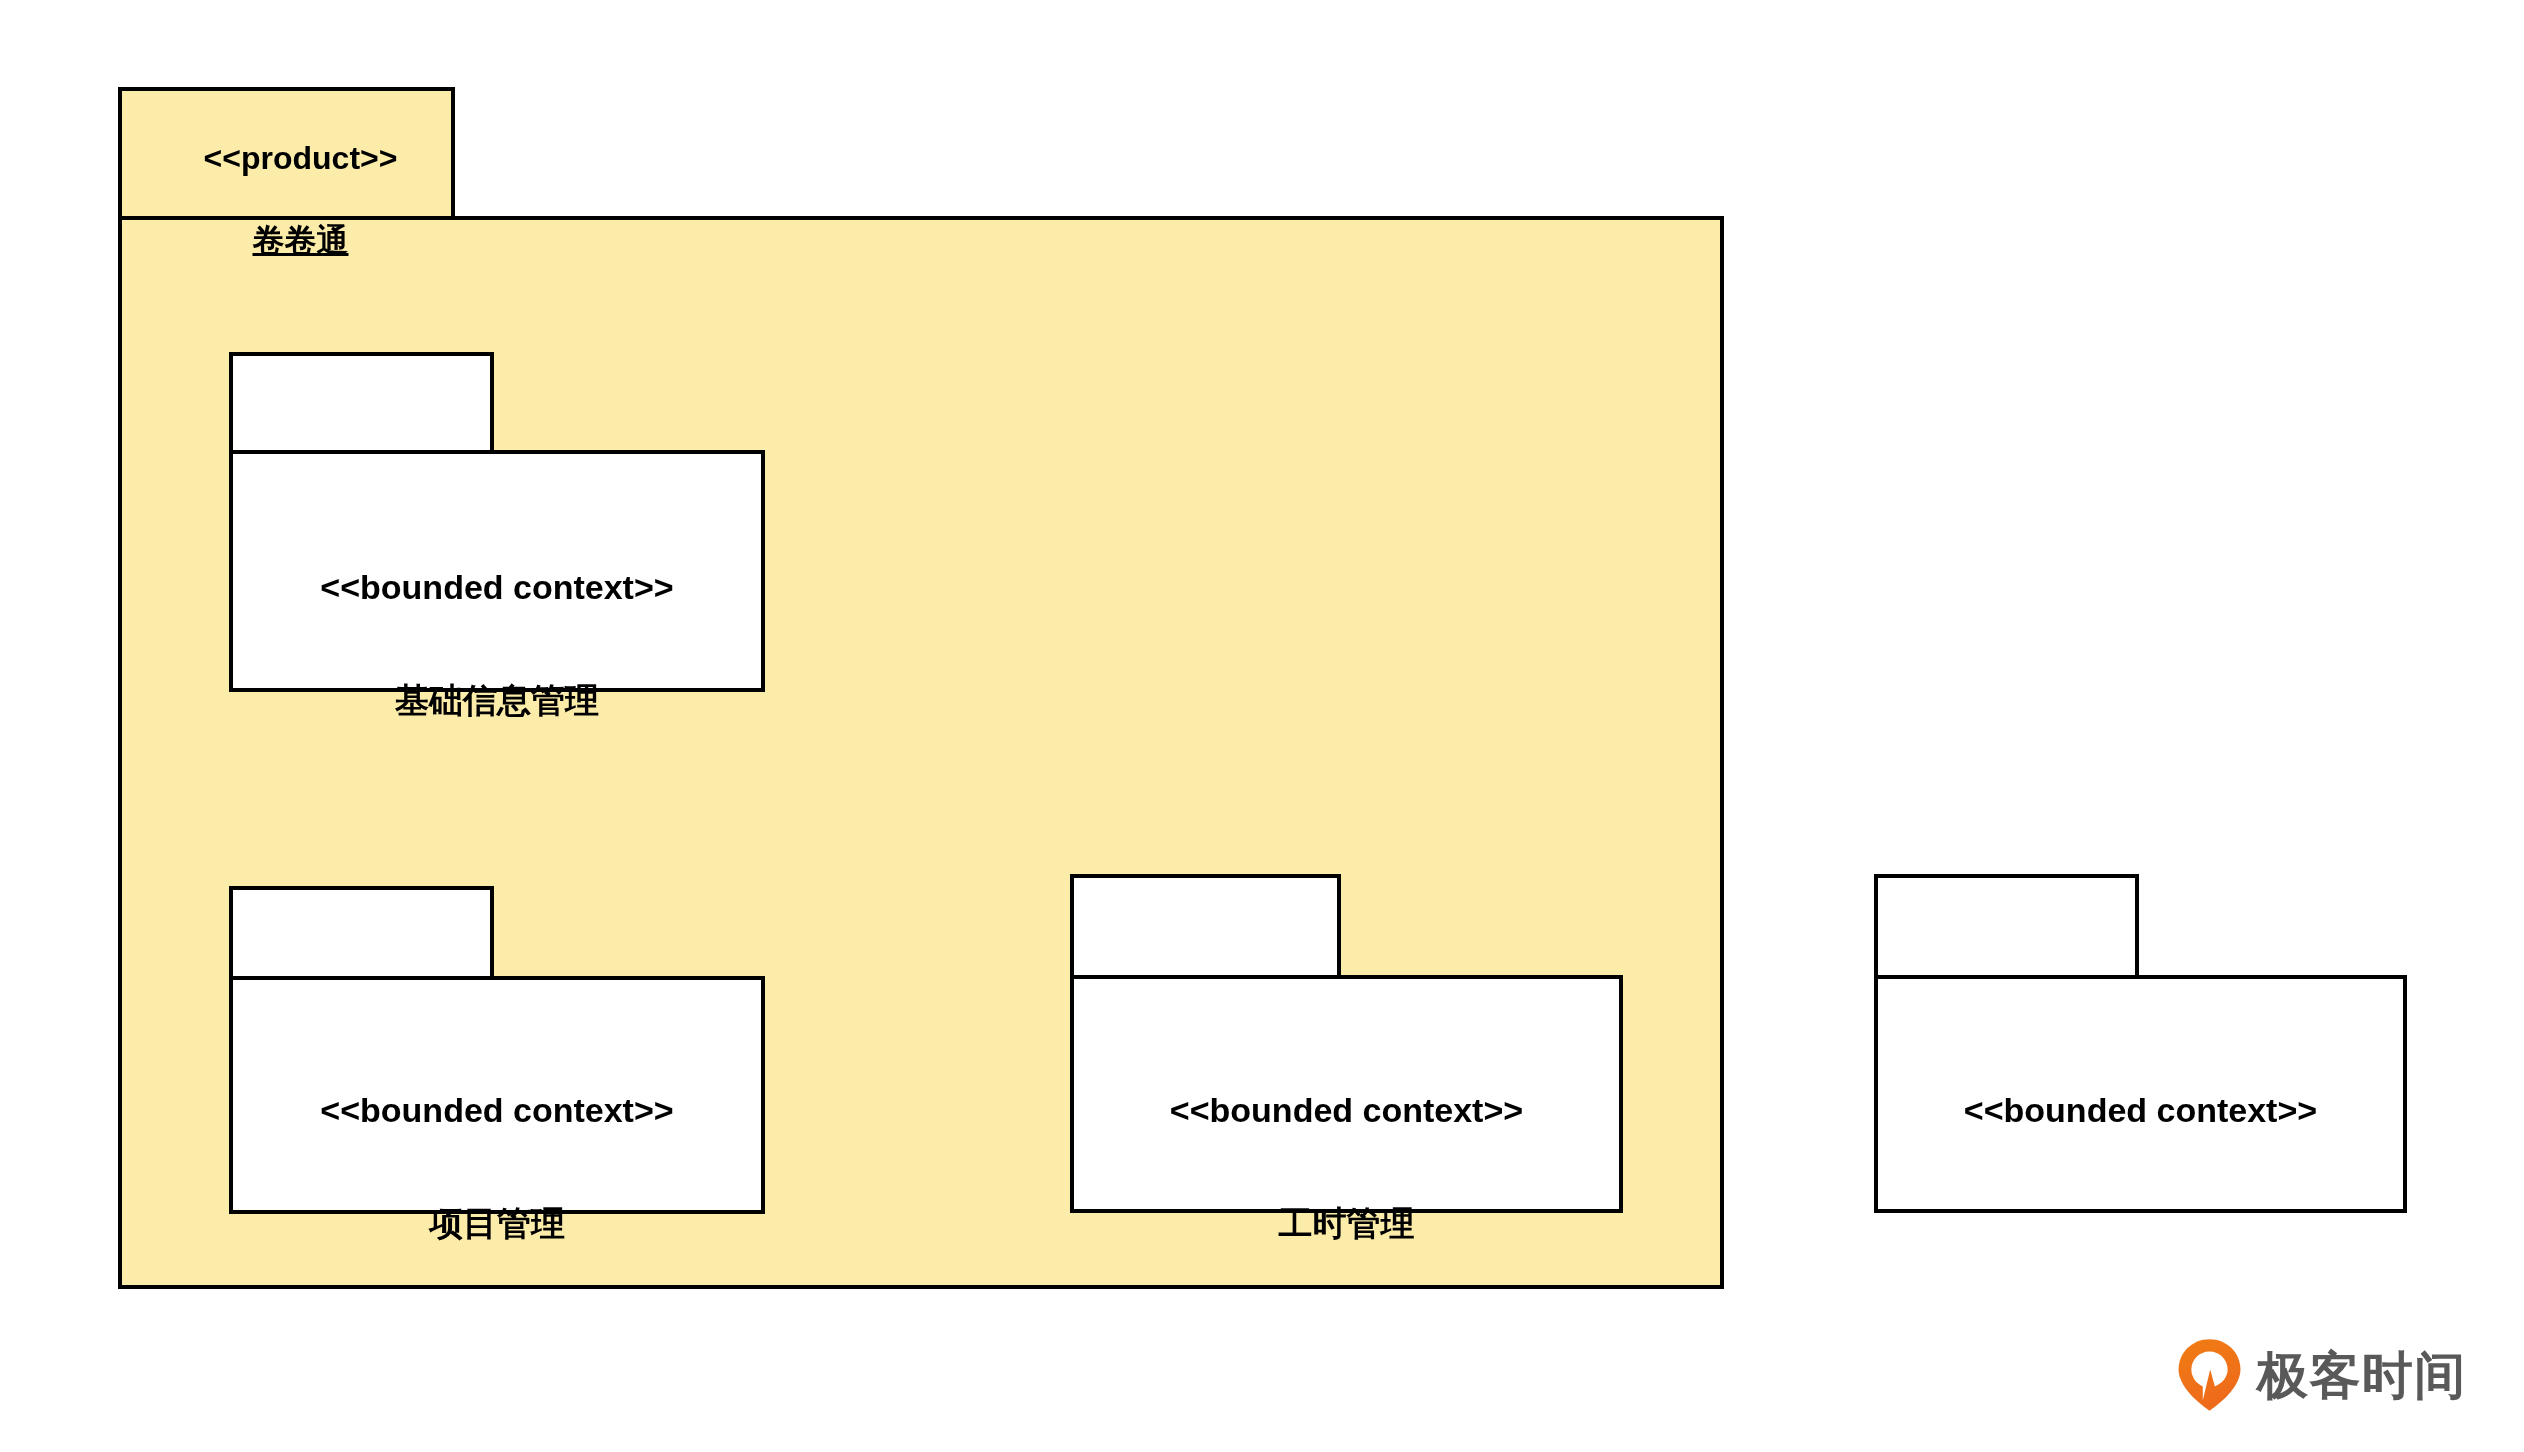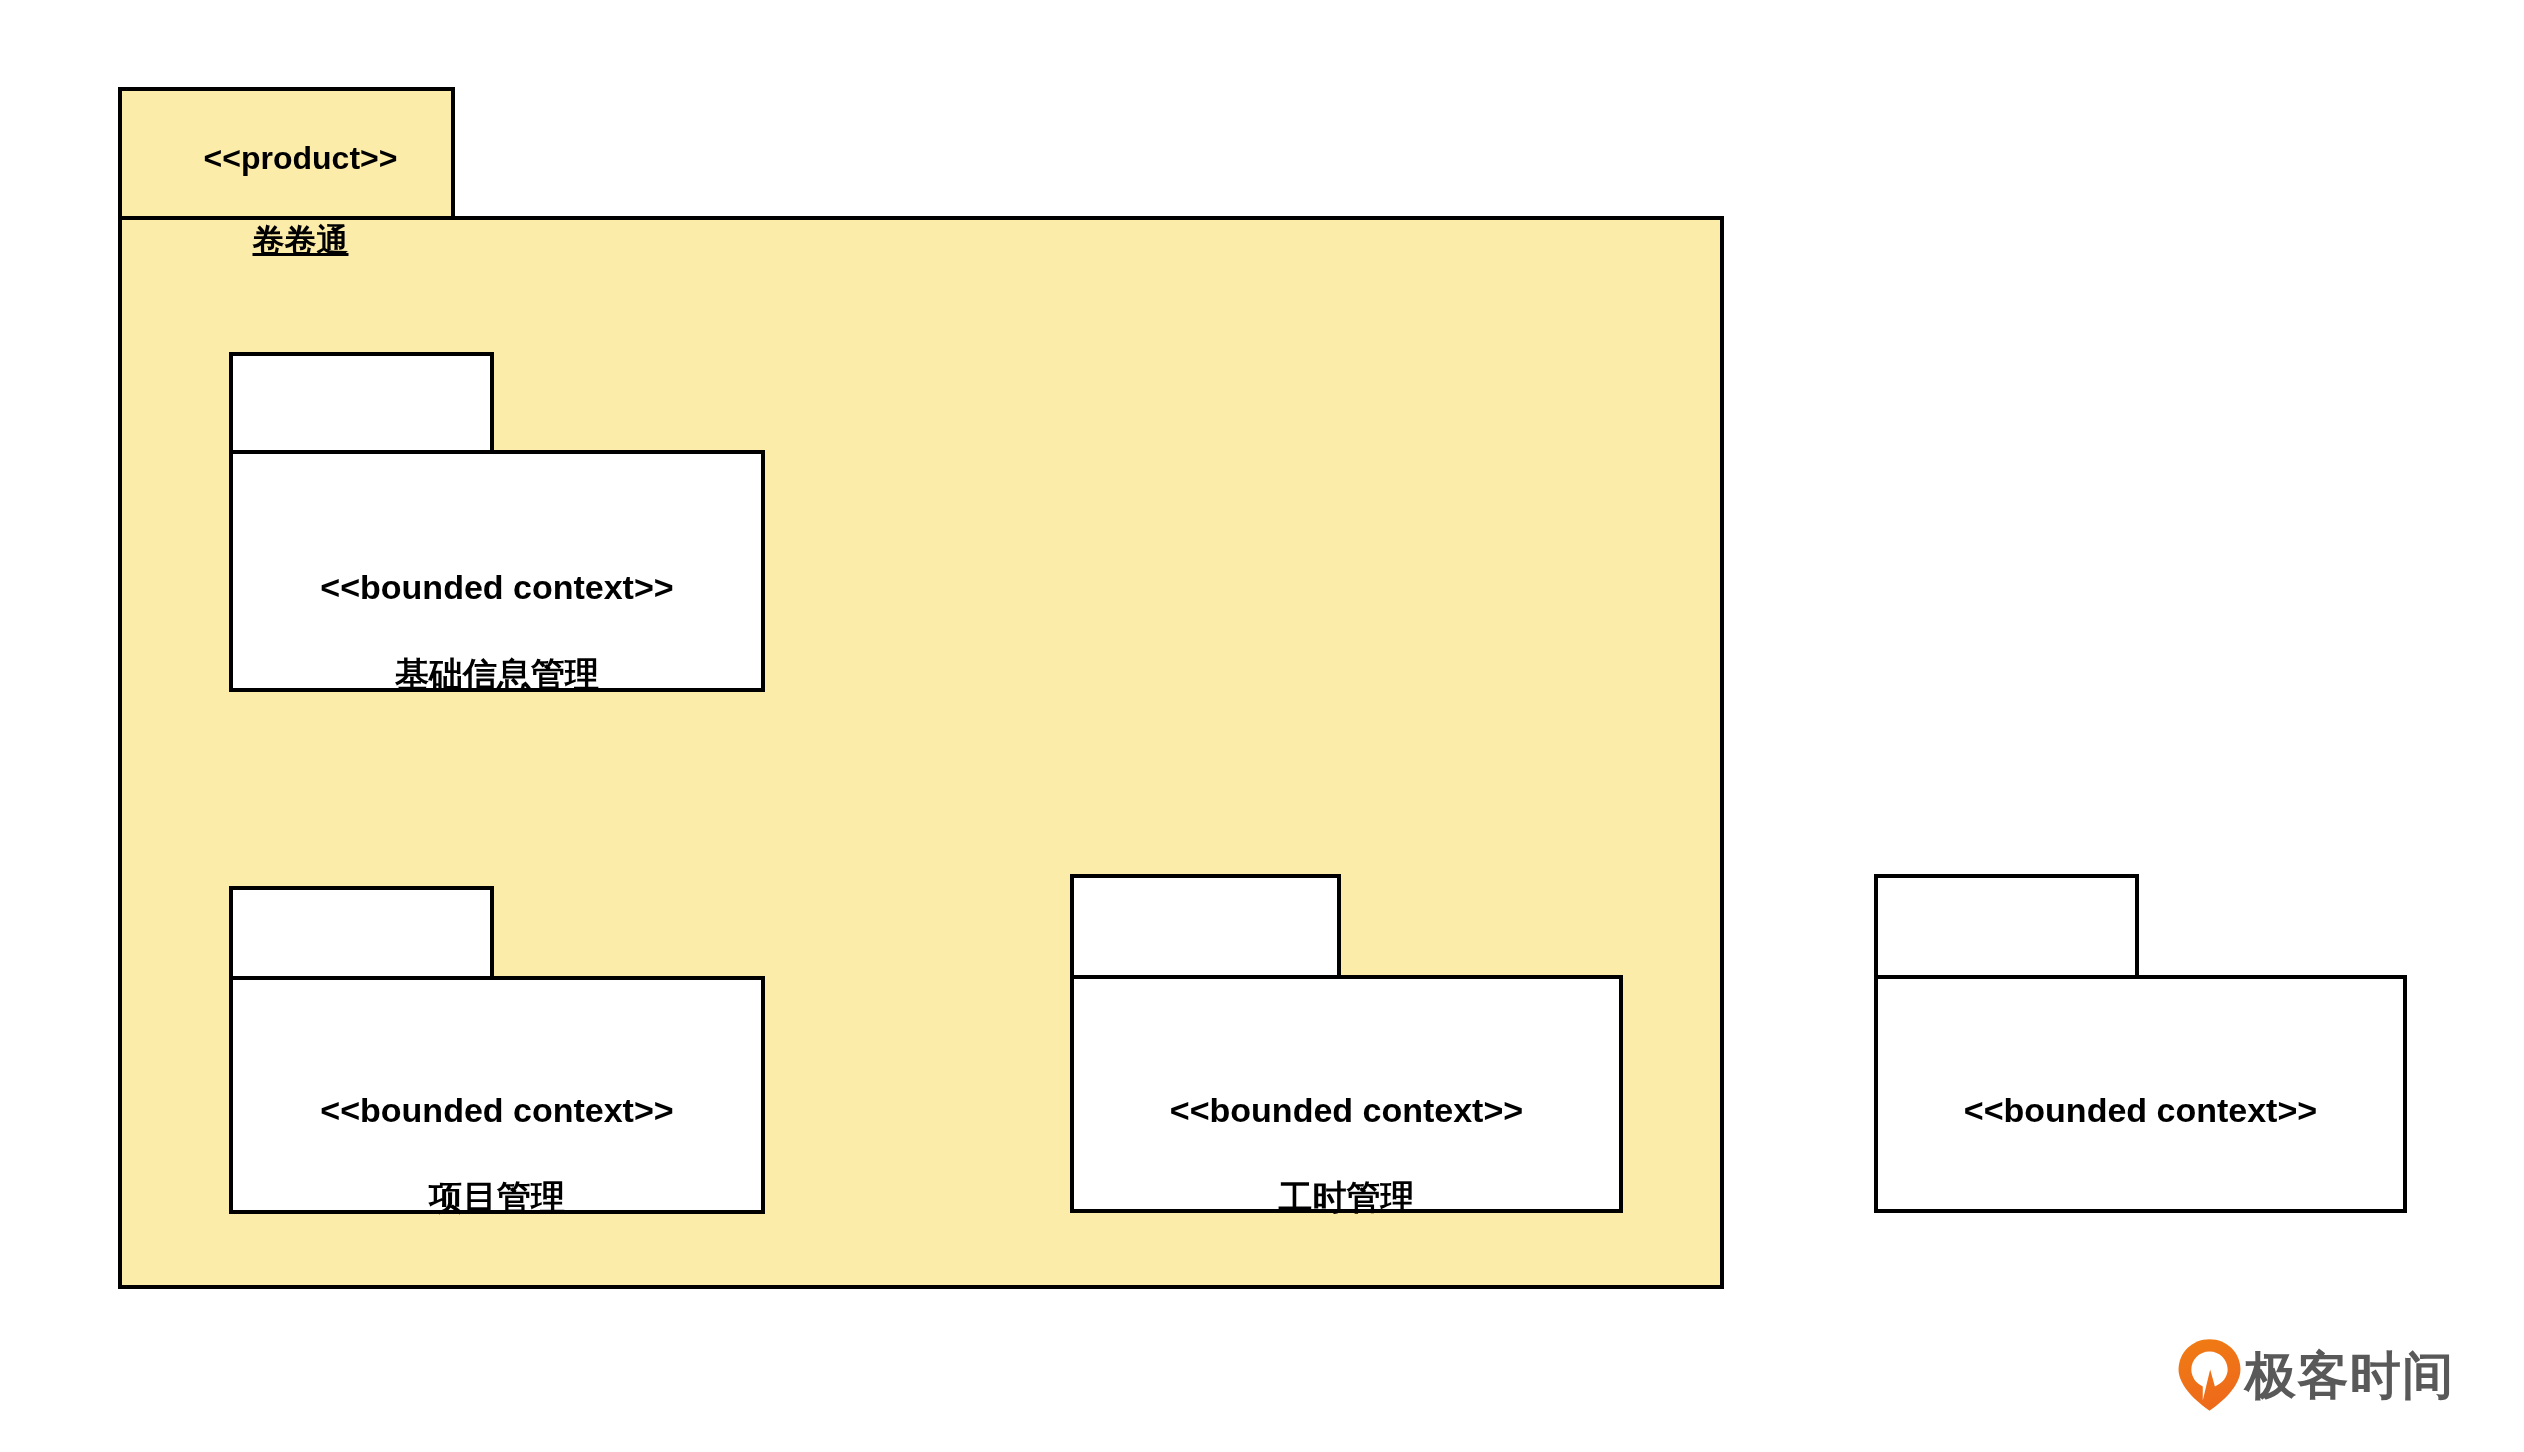--- a/index.html
+++ b/index.html
@@ -65,21 +65,21 @@
   #product-package .pkg-label .stereo { display: block; }
   #product-package .pkg-label .name   { display: block; text-decoration: underline; }
 
   
   .bc .pkg-tab  { background: #ffffff; }
   .bc .pkg-body { background: #ffffff; }
   .bc .pkg-label {
     font-size: 34px;
   }
   .bc .pkg-label .stereo { display: block; }
-  .bc .pkg-label .name   { display: block; }
+  .bc .pkg-label .name   { display: block; margin-top: 26px; }
 
   
   #bc-basic-info .pkg-tab  { left: 229px;  top: 352px;  width: 265px;  height: 102px; }
   #bc-basic-info .pkg-body { left: 229px;  top: 450px;  width: 536px;  height: 242px; }
   #bc-basic-info .pkg-label{ left: 229px;  top: 522px;  width: 536px; }
 
   
   #bc-project .pkg-tab  { left: 229px;  top: 886px; width: 265px;  height: 95px; }
   #bc-project .pkg-body { left: 229px;  top: 976px; width: 536px;  height: 238px; }
   #bc-project .pkg-label{ left: 229px;  top: 1045px; width: 536px; }
@@ -94,21 +94,21 @@
   #bc-leave .pkg-body { left: 1874px; top: 975px; width: 533px;  height: 238px; }
   #bc-leave .pkg-label{ left: 1874px; top: 1045px; width: 533px; }
 
   
   #brand-logo {
     position: absolute;
     left: 2177px;
     top: 1338px;
     display: flex;
     align-items: center;
-    gap: 3px;
+    gap: 15px;
   }
   #brand-logo .logo-mark {
     width: 65px;
     height: 74px;
     flex: 0 0 auto;
   }
   #brand-logo .logo-text {
     font-size: 51px;
     font-weight: bold;
     color: #595959;

